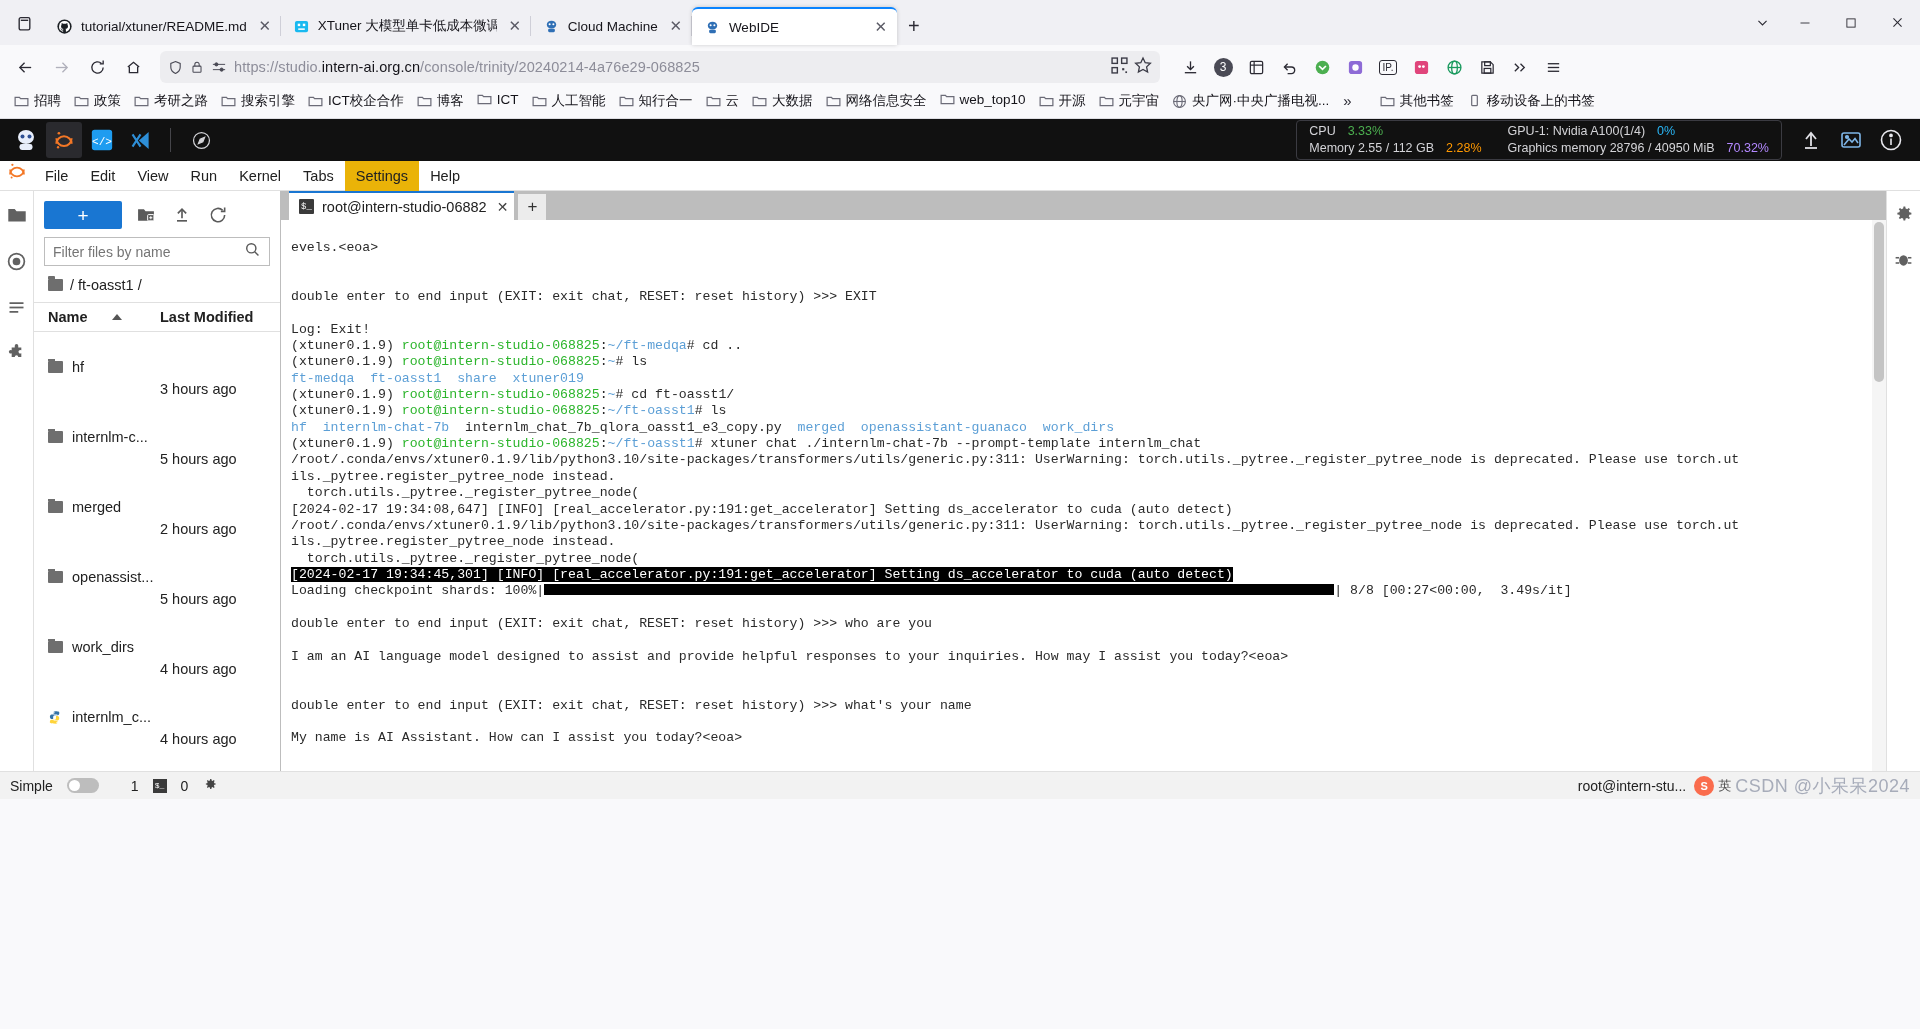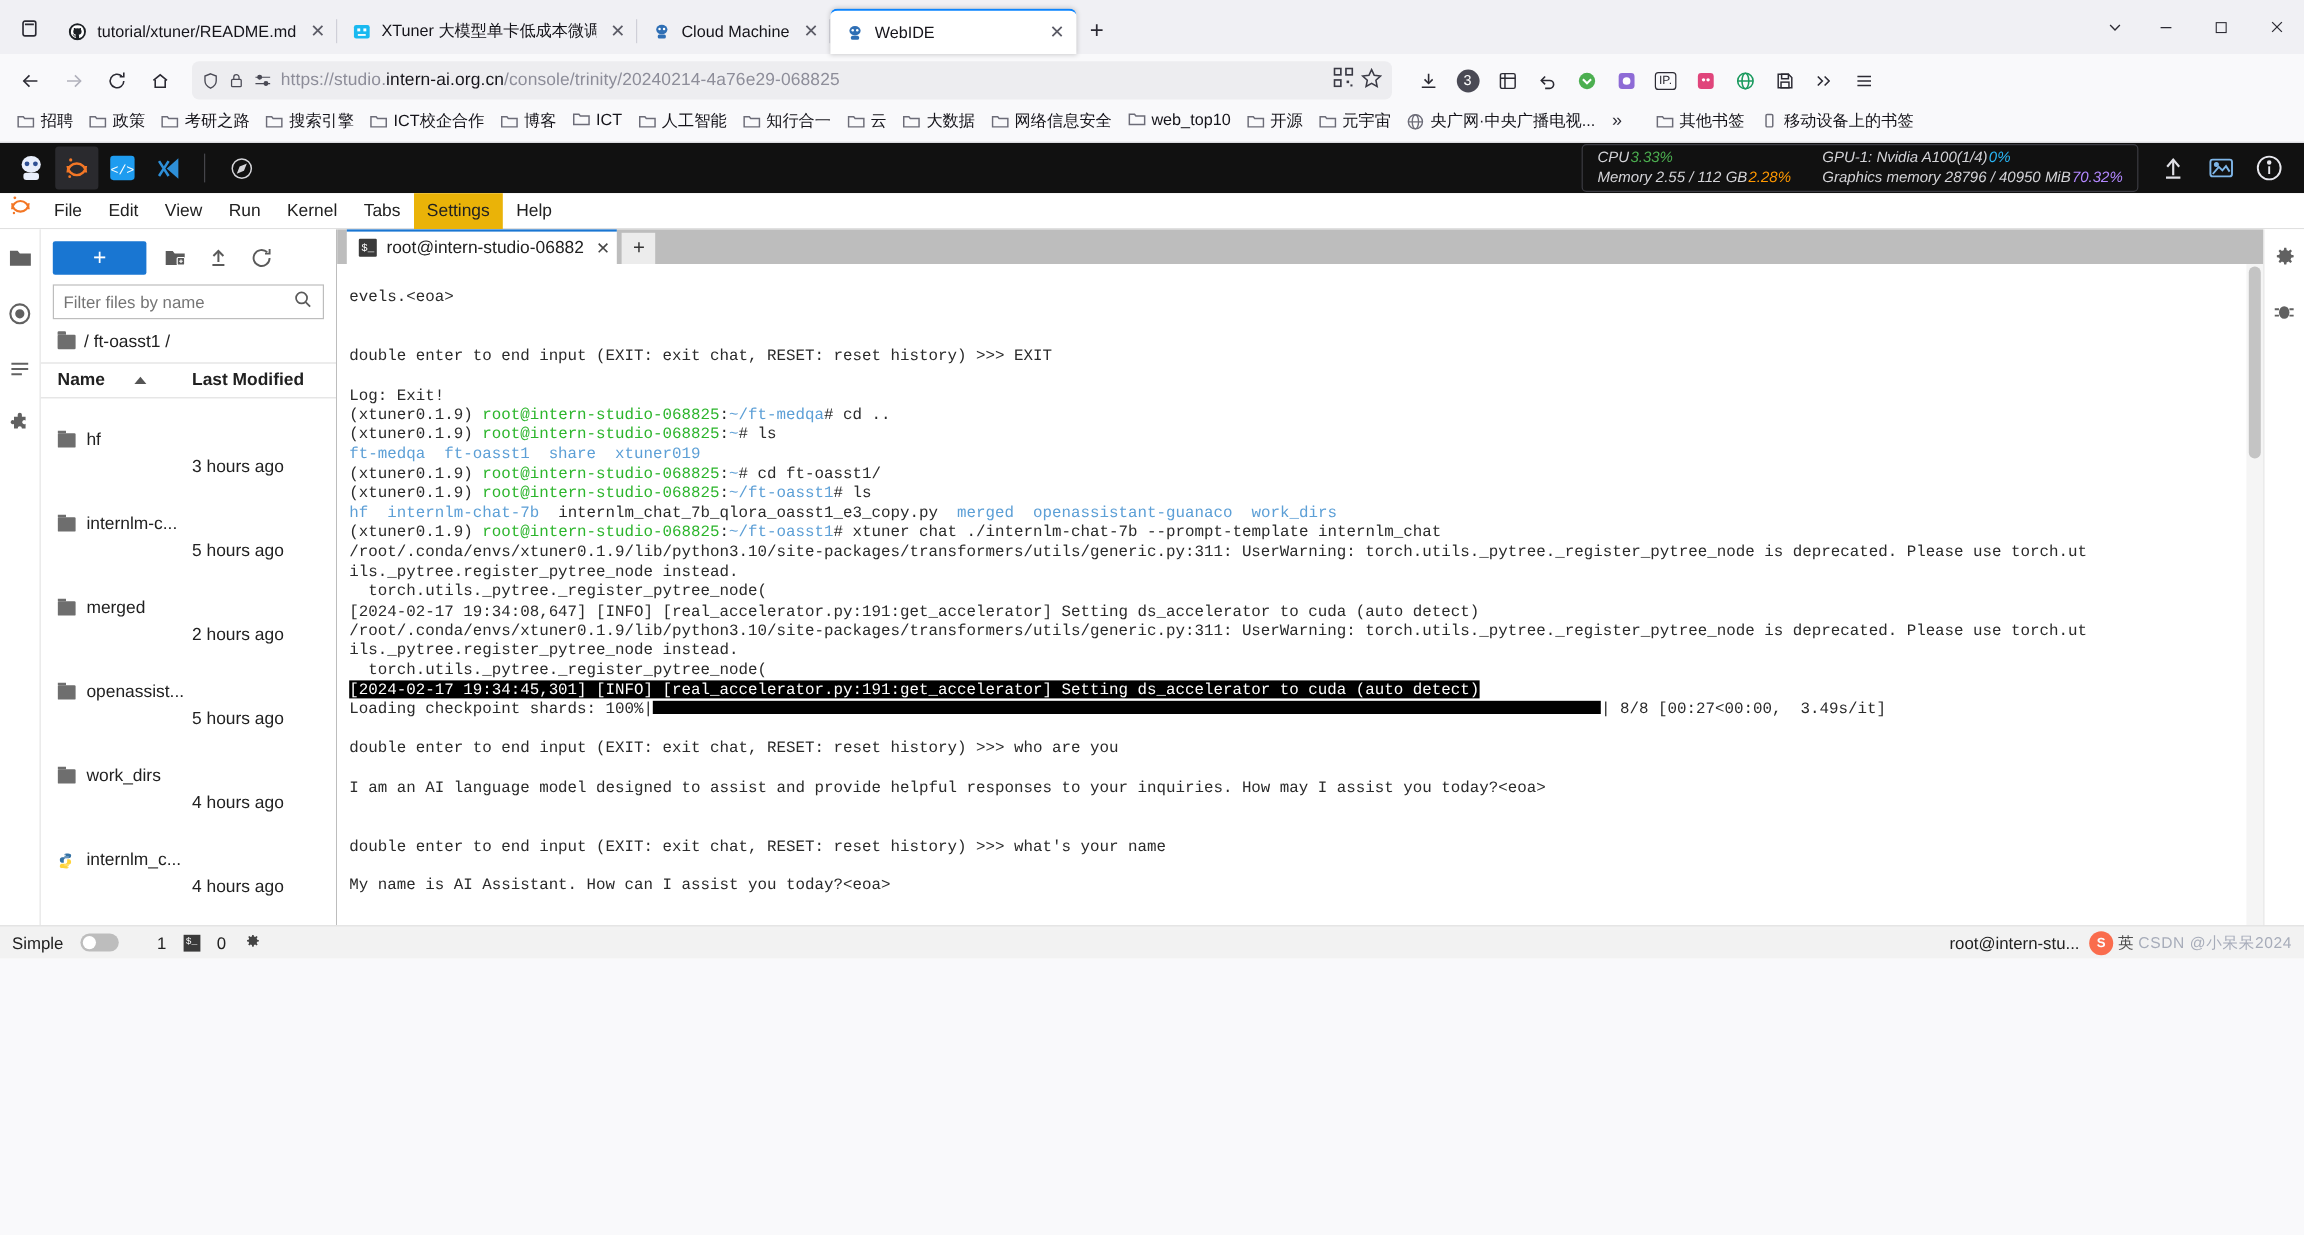--- a/index.html
+++ b/index.html
@@ -66,21 +66,21 @@
   
   .page { flex: 1; display:flex; flex-direction:column; background:#fff; overflow:hidden; }
 
   .jp-topbar { height: 42px; background:#111111; display:flex; align-items:center; padding-left: 8px; gap: 2px; flex:0 0 42px;}
   .jp-appicon { width:36px;height:36px;display:flex;align-items:center;justify-content:center;border-radius:3px;}
   .jp-appicon.sel { background:#2a2a2e; }
   .jp-divider { width:1px; height:24px; background:#45454a; margin: 0 10px; }
   .res-box { margin-left:auto; border:1px solid #3b3b42; border-radius:4px; padding:3px 12px; display:flex; gap:26px;
      margin-right:14px; }
   .res-col { display:flex; flex-direction:column; gap:2px; font-size:12.5px; line-height:15px;}
-  .res-line { display:flex; gap:1px; white-space:nowrap;font-style:italic; }
+  .res-line { display:flex; gap:12px; white-space:nowrap; }
   .res-label { color:#d4d4d8; }
   .jp-topright { display:flex; align-items:center; gap:14px; padding-right:16px; }
   .jp-tricon { width:26px;height:26px;display:flex;align-items:center;justify-content:center;}
 
   .jp-menubar { height: 30px; background:#fff; display:flex; align-items:flex-start; border-bottom:1px solid #e0e0e0; flex:0 0 30px;}
   .jp-logo-sm { width: 34px; display:flex; align-items:center; justify-content:center; }
   .jp-menu { padding: 5px 11px; font-size: 14.5px; color:#212121; line-height:20px;}
   .jp-menu.active { background:#eab308; }
 
   .jp-body { flex:1; display:flex; overflow:hidden; }
@@ -133,21 +133,21 @@
   .jp-status { height: 28px; background:#f2f2f2; border-top:1px solid #e0e0e0; display:flex; align-items:center;
      padding: 0 10px; font-size:14px; color:#212121; gap:14px; flex:0 0 28px;}
   .toggle-pill { width:32px;height:15px;border-radius:8px;background:#bdbdbd; position:relative;}
   .toggle-pill::after{content:"";position:absolute;left:2px;top:2px;width:11px;height:11px;border-radius:50%;background:#fff;}
   .st-sh { width:14px;height:14px;background:#3a3a3a;color:#fff;font-size:8px;display:flex;align-items:center;
      justify-content:center;font-family:"Liberation Mono",monospace;}
   .st-right { margin-left:auto; display:flex; align-items:center; gap:8px;}
   .watermark { display:flex; align-items:center; gap:4px; opacity:.85; }
   .wm-csdn { background:#fc5531; color:#fff; border-radius:50%; width:20px;height:20px; display:flex;
      align-items:center;justify-content:center; font-size:11px; font-weight:bold;}
-  .wm-text { font-size:13px; color:#9aa0b0; letter-spacing:.5px;text-align:center;}
+  .wm-text { font-size:18px; color:#9aa0b0; letter-spacing:.5px;text-align:center;}
   .ime { display:flex; align-items:center; gap:6px; font-size:13px; color:#333;}
 
   .folder-ic { width:15px; height:12px; background:#6e6e6e; border-radius:1px; position:relative; flex:0 0 15px;}
   .folder-ic::before{content:"";position:absolute;top:-3px;left:0;width:7px;height:3px;background:#6e6e6e;border-radius:1px 1px 0 0;}
   .py-ic { width:15px;height:15px;flex:0 0 15px; display:flex;align-items:center;justify-content:center;}
   .sortarrow { width:0;height:0;border-left:5px solid transparent;border-right:5px solid transparent;border-bottom:6px solid #555;}
 </style>
 </head>
 <body>
 

